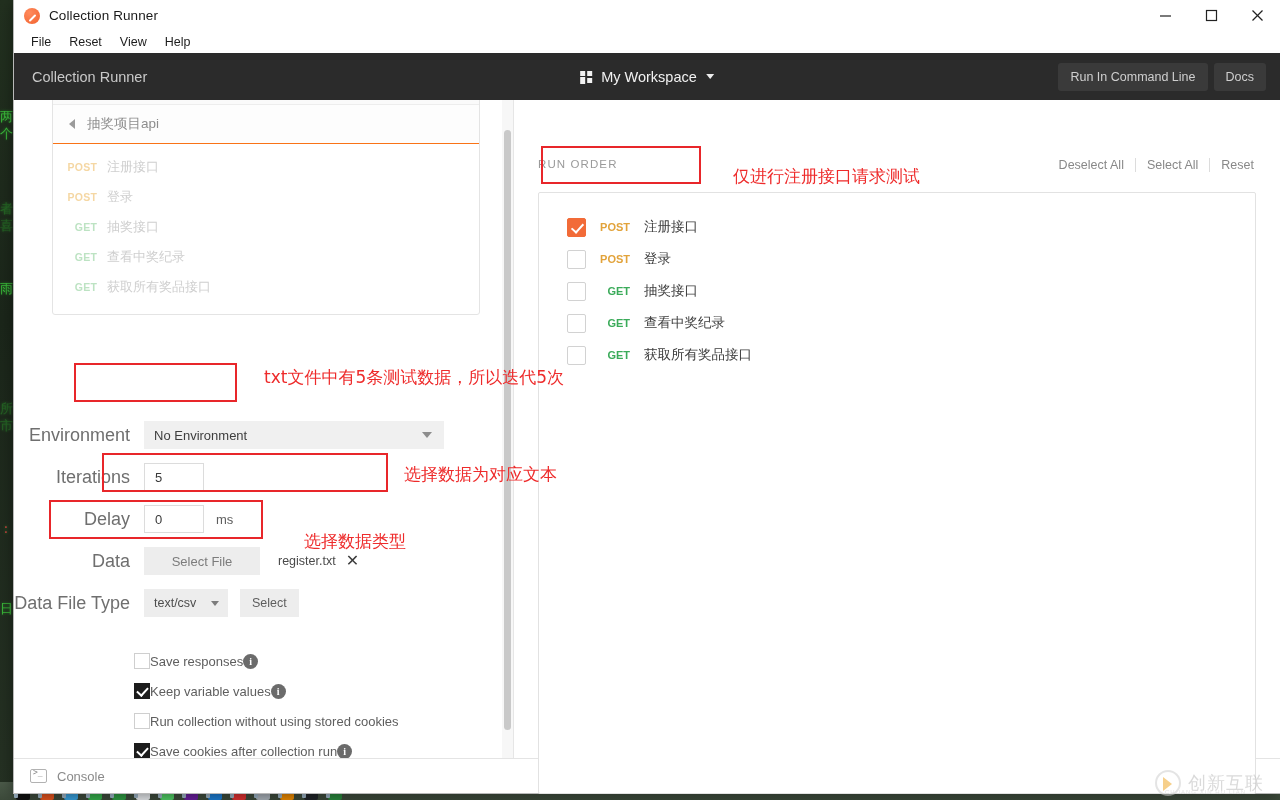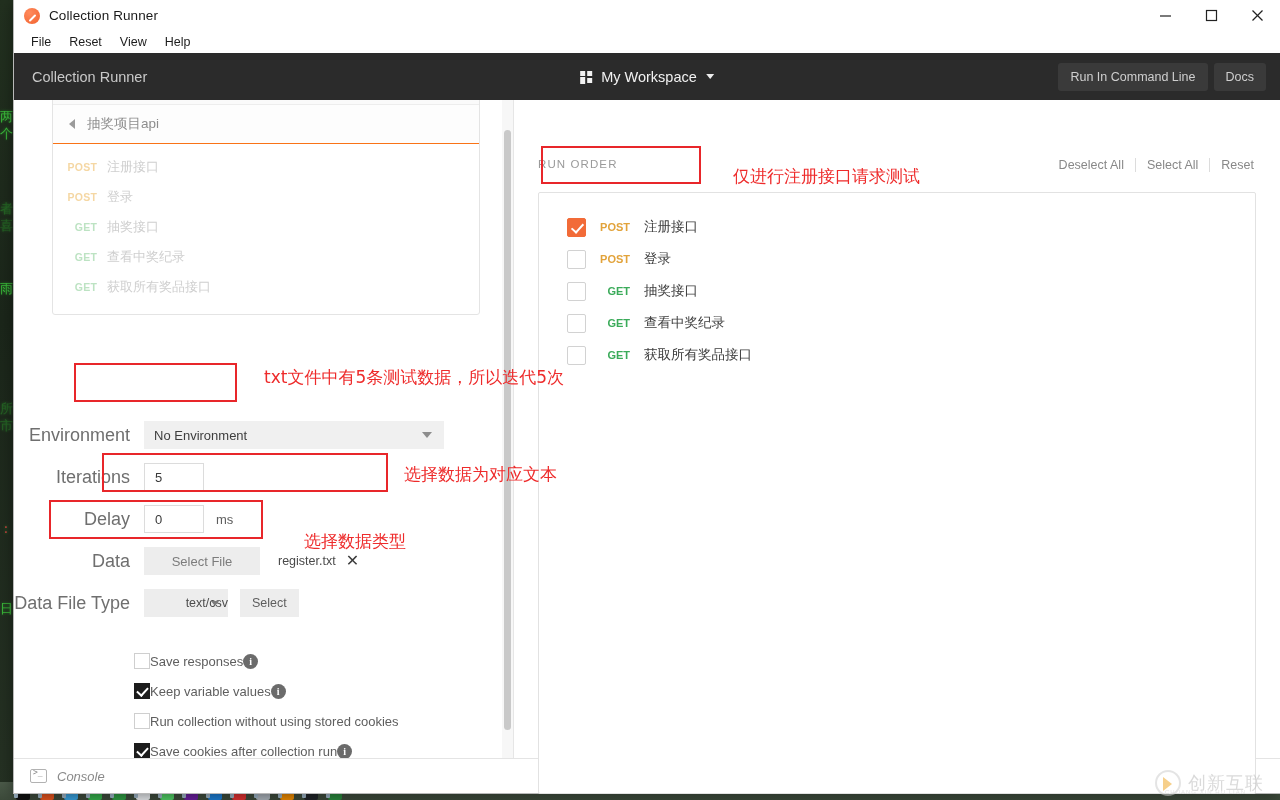--- a/index.html
+++ b/index.html
@@ -174,21 +174,21 @@
   }
   .unit { font-size: 13px; color: #5d5d5d; margin-left: 12px; }
   .file-btn {
     width: 116px; height: 28px; background: #ededed; display:flex;
     align-items:center; justify-content:center; font-size: 13px; color: #7c7c7c;
   }
   .file-name { font-size: 12.5px; color: #4a4a4a; margin-left: 18px; }
   .clear-x { margin-left: 10px; color: #3c3c3c; font-size: 16px; line-height: 1; }
   .type-select {
     width: 84px; height: 28px; background: #ededed; display: flex; align-items: center;
-    padding-left: 10px; font-size: 12.5px; color: #4d4d4d; position: relative; justify-content: flex-end;
+    padding-left: 10px; font-size: 12.5px; color: #4d4d4d; position: relative;
   }
   .type-select .caret { position:absolute; right: 9px; width:0;height:0;
     border-left:4px solid transparent;border-right:4px solid transparent;border-top:5px solid #7c7c7c; }
   .preview-btn {
     height: 28px; background: #ededed; display: flex; align-items: center;
     padding: 0 12px; font-size: 12.5px; color: #5e5e5e; margin-left: 12px;
   }
 
   
   #options-list { position: absolute; left: 120px; top: 546px; }
@@ -245,21 +245,21 @@
     display: flex; align-items: center; padding-left: 16px; gap: 10px;
   }
   #console-icon {
     width: 17px; height: 14px; border: 1px solid #b2b2b2; border-radius: 2px;
     position: relative;
   }
   #console-icon::after{
     content: ">_"; position: absolute; left: 2px; top: -2px;
     font-size: 8px; color: #8c8c8c; font-family: "DejaVu Sans Mono", monospace;
   }
-  #console-label { font-size: 13px; color: #8a8a8a; font-style: italic; }
+  #console-label { font-size: 13px; color: #8a8a8a; }
 
   
   #watermark {
     position: absolute; right: 16px; bottom: 4px; display: flex; align-items: center; gap: 7px;
     opacity: .55; z-index: 40;
   }
   #wm-circle {
     width: 26px; height: 26px; border-radius: 50%; border: 2px solid #cfcfcf;
     position: relative; background: #fff;
   }

